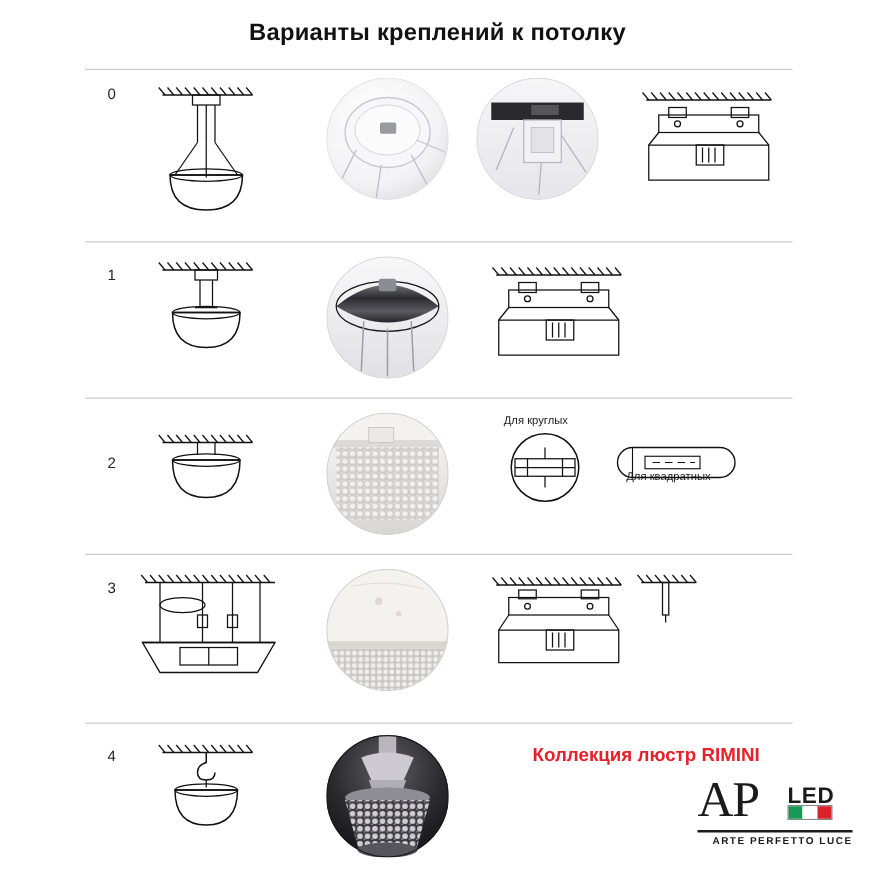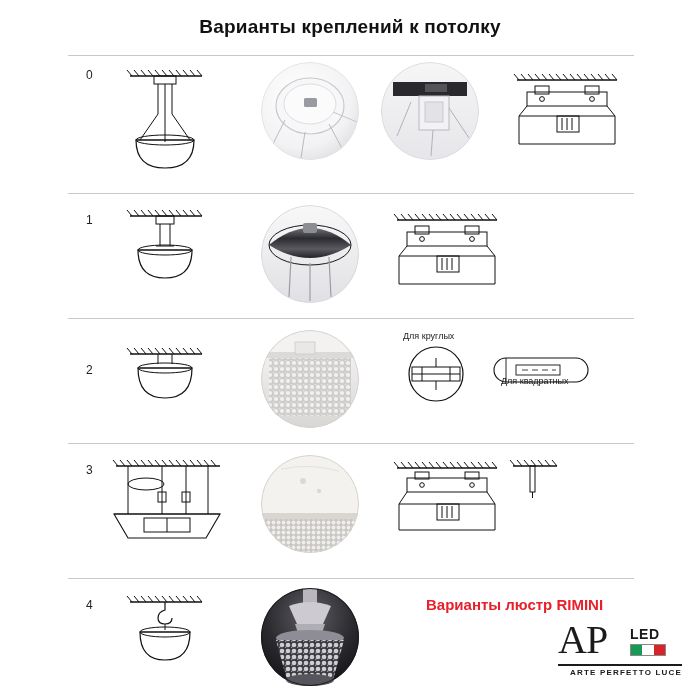--- a/index.html
+++ b/index.html
@@ -78,21 +78,21 @@
     font-size: 40px;
     font-weight: normal;
     color: #1b1b1b;
     letter-spacing: -1px;
     font-family: "Liberation Serif", serif;
   }
   .logo-led {
     position: absolute;
     left: 72px;
     top: 12px;
-    font-size: 14px;
+    font-size: 18px;
     font-weight: bold;
     color: #1b1b1b;
     letter-spacing: 0.5px;
   }
   .logo-flag {
     position: absolute;
     left: 72px;
     top: 30px;
     width: 34px;
     height: 10px;
@@ -582,21 +582,21 @@
       <rect x="42" y="0" width="14" height="18" fill="#b9b7bd"></rect>
       <path d="M28 18 Q49 10 70 18 L62 36 L36 36 Z" fill="#cdcbd1"></path>
       <path d="M34 36 L64 36 L60 48 L38 48 Z" fill="#b0aeb5"></path>
       <ellipse cx="49" cy="50" rx="34" ry="8" fill="#8e8c94"></ellipse>
       <path d="M15 52 L83 52 L72 92 L26 92 Z" fill="url(#crys3)"></path>
       <ellipse cx="49" cy="92" rx="24" ry="6" fill="#56555c"></ellipse>
       <circle cx="49" cy="49" r="48.5" fill="none" stroke="#1a1a1d" stroke-width="1"></circle>
     </svg>
   </div>
 
-  <div class="brandtext" style="left:426px; top:596px;">Варианты люстр RIMINI</div>
+  <div class="brandtext" style="left:426px; top:596px;">Коллекция люстр RIMINI</div>
 
   <div class="logo-wrap">
     <div class="logo-ap">AP</div>
     <div class="logo-led">LED</div>
     <div class="logo-flag">
       <span class="flag-g"></span>
         <span class="flag-w"></span>
         <span class="flag-r"></span>
     </div>
     <div class="logo-rule"></div>

